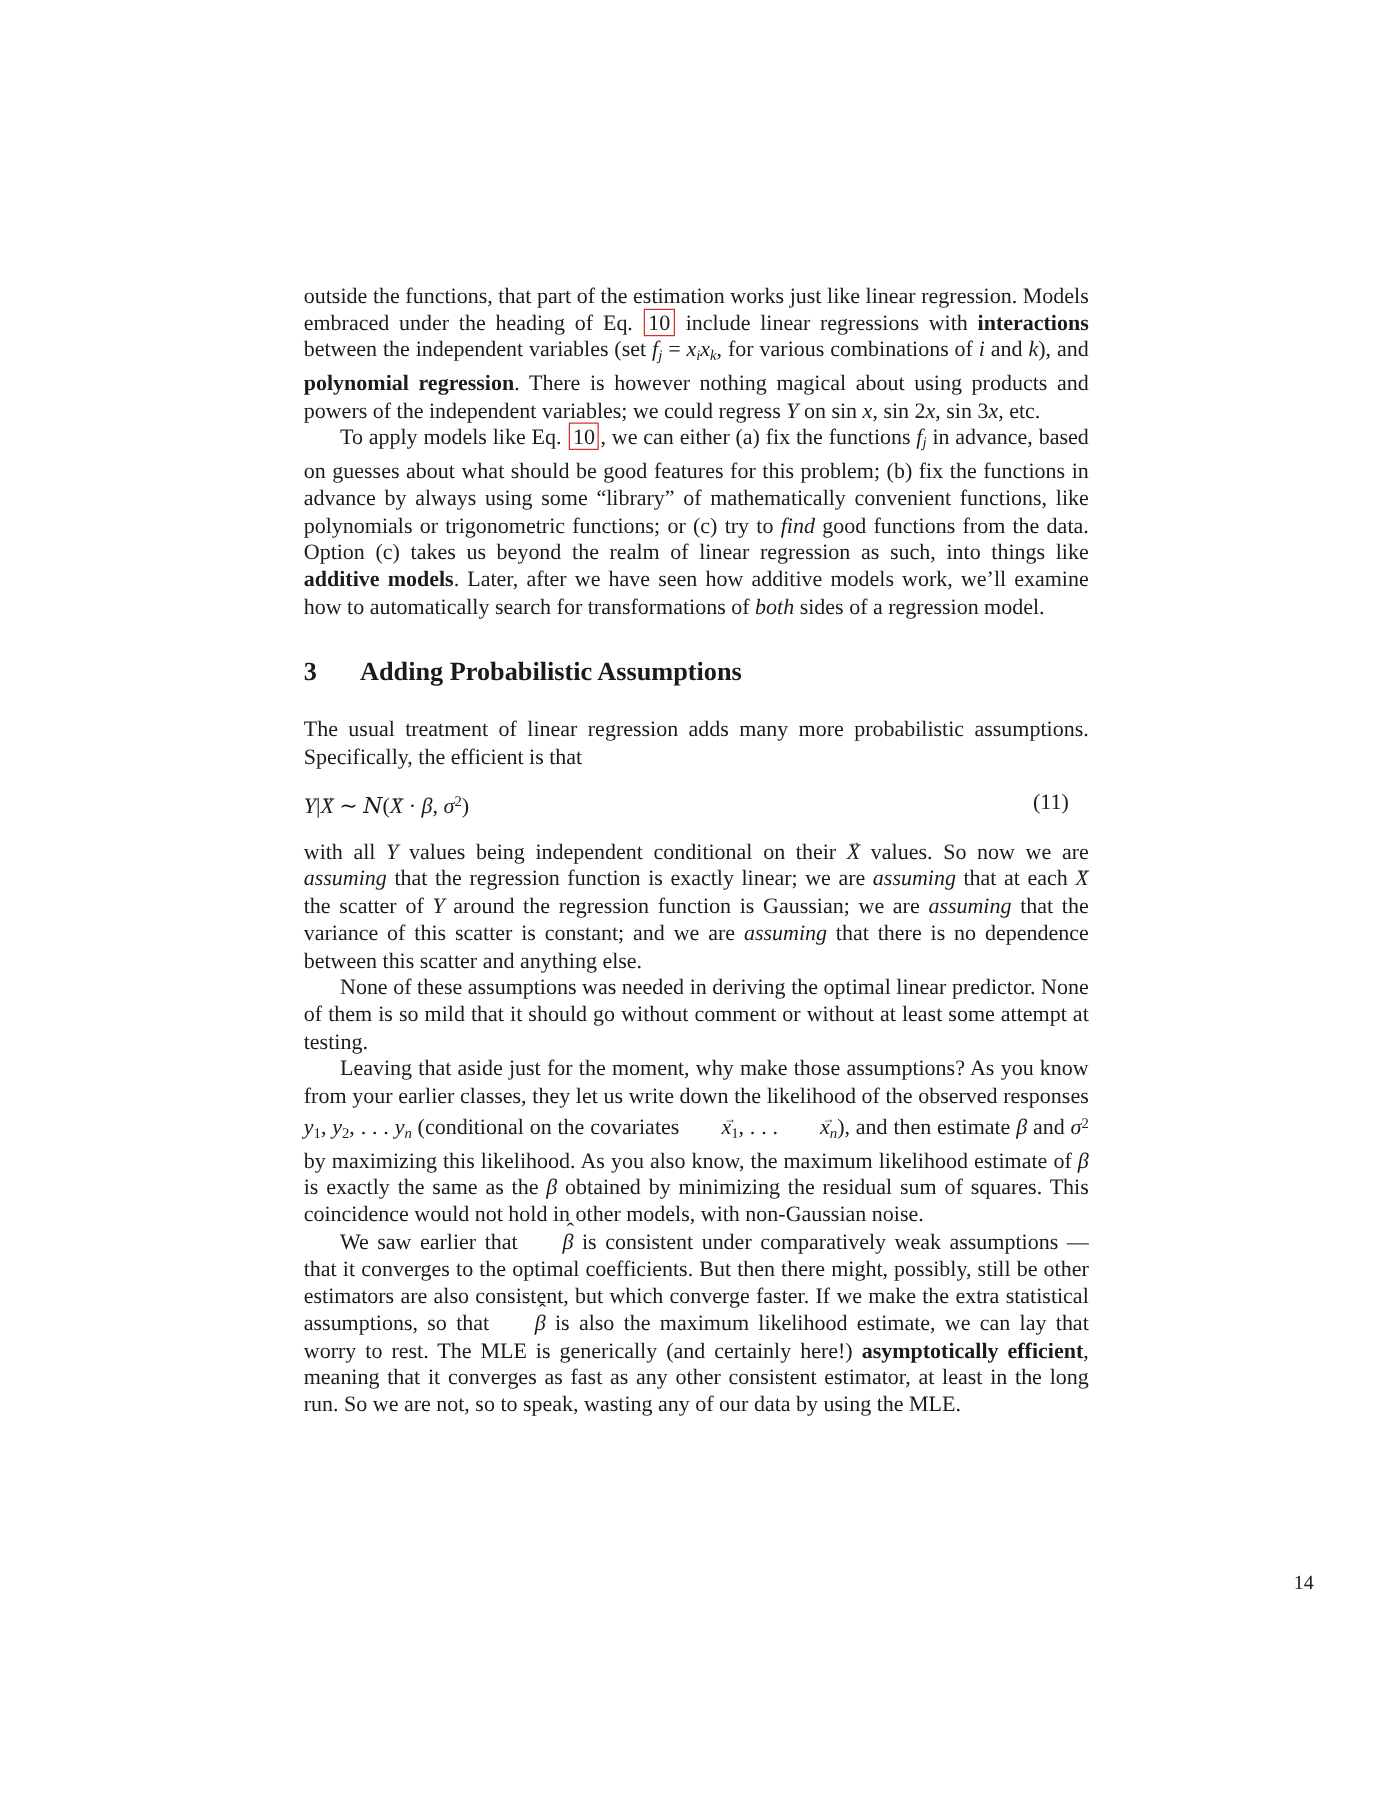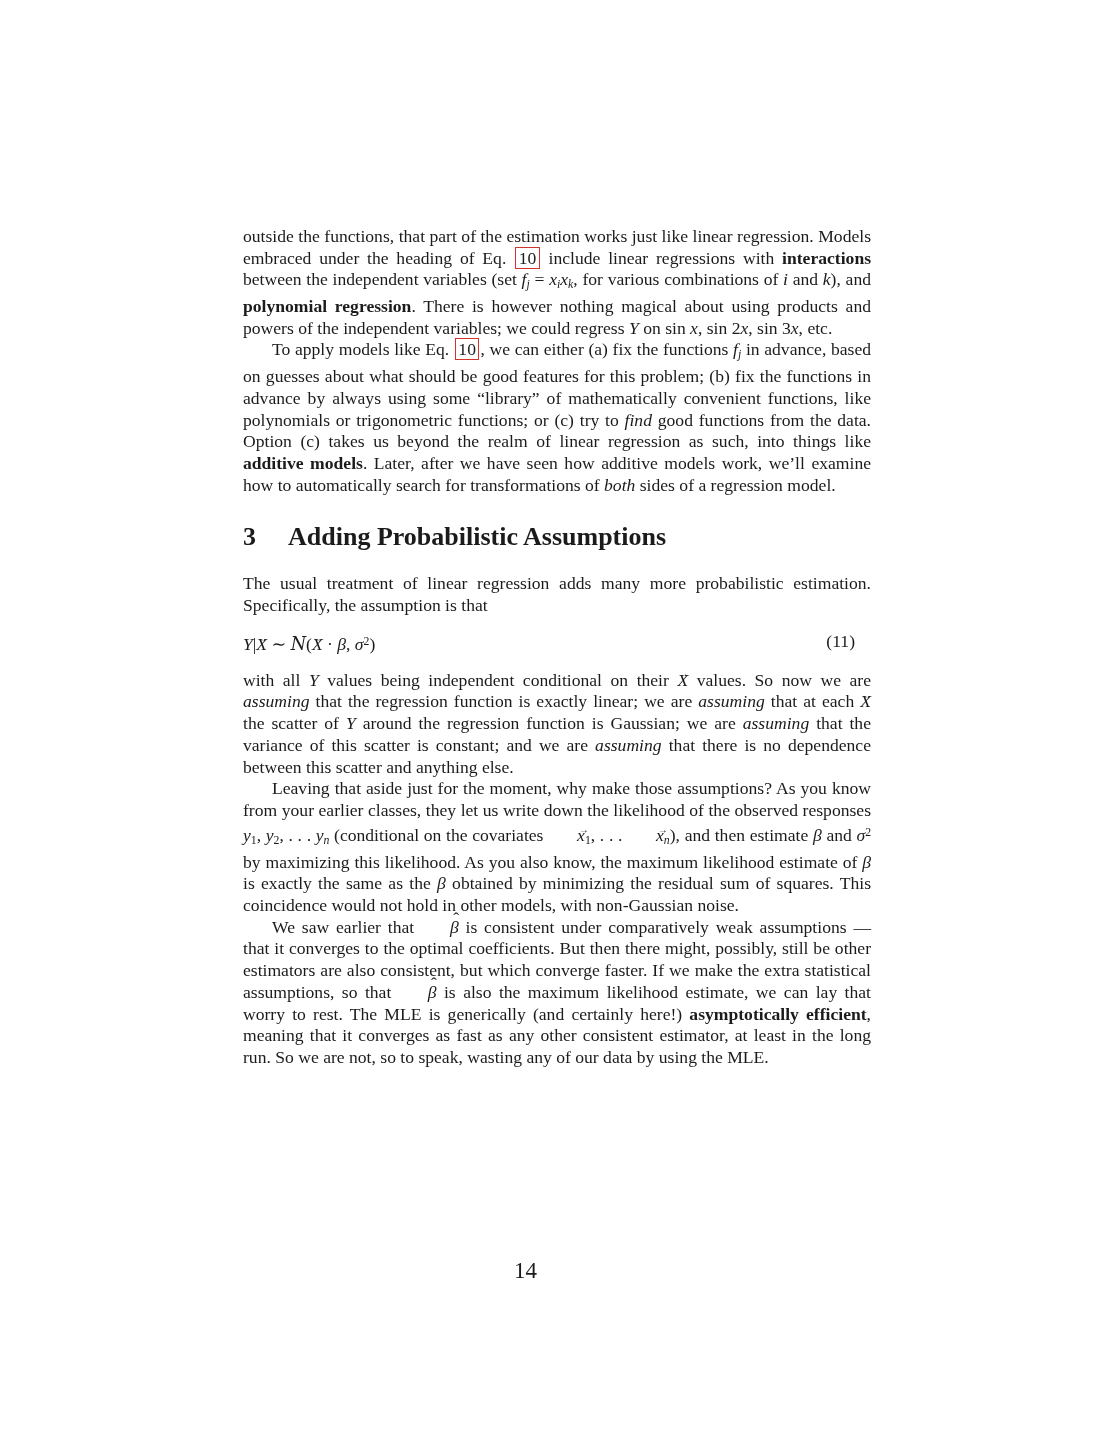--- a/index.html
+++ b/index.html
@@ -22,21 +22,21 @@
     left:243px;
     top:226px;
     width:628px;
     font-size:17.6px;
     line-height:21.7px;
     text-align:justify;
   }
   p.para{margin:0;padding:0;}
   p.indent{text-indent:29px;}
   h2.section{
-    font-size:26px;
+    font-size:21px;
     line-height:30px;
     font-weight:bold;
     margin:26px 0 21px 0;
     text-align:left;
   }
   .sec-num{display:inline-block;min-width:45px;}
   .eqrow{
     position:relative;
     margin:14px 0;
     text-align:left;
@@ -76,49 +76,50 @@
     transform:translateX(-50%);
     top:-0.52em;
     font-size:1em;
     font-style:normal;
   }
   .footer{
     position:absolute;
     top:1258px;
     left:0;
     width:100%;
-    text-align:center;
-    font-size:23px;
+    text-align:right;
+    font-size:16px;
   }
 </style>
 </head>
 <body>
 
 <div class="page">
   <main class="content">
     <section>
         <p class="para"><span class="seg-n">outside the functions, that part of the estimation works just like linear regression. Models embraced under the heading of Eq. </span><span class="seg-lk">10</span><span class="seg-n"> include linear regressions with </span><span class="seg-b">interactions</span><span class="seg-n"> between the independent variables (set </span><span class="seg-v">f</span><span class="seg-subi">j</span><span class="seg-n"> = </span><span class="seg-v">x</span><span class="seg-subi">i</span><span class="seg-v">x</span><span class="seg-subi">k</span><span class="seg-n">, for various combinations of </span><span class="seg-v">i</span><span class="seg-n"> and </span><span class="seg-v">k</span><span class="seg-n">), and </span><span class="seg-b">polynomial regression</span><span class="seg-n">. There is however nothing magical about using products and powers of the independent variables; we could regress </span><span class="seg-v">Y</span><span class="seg-n"> on sin </span><span class="seg-v">x</span><span class="seg-n">, sin 2</span><span class="seg-v">x</span><span class="seg-n">, sin 3</span><span class="seg-v">x</span><span class="seg-n">, etc.</span></p>
         <p class="para indent"><span class="seg-n">To apply models like Eq. </span><span class="seg-lk">10</span><span class="seg-n">, we can either (a) fix the functions </span><span class="seg-v">f</span><span class="seg-subi">j</span><span class="seg-n"> in advance, based on guesses about what should be good features for this problem; (b) fix the functions in advance by always using some “library” of mathematically convenient functions, like polynomials or trigonometric functions; or (c) try to </span><span class="seg-i">find</span><span class="seg-n"> good functions from the data. Option (c) takes us beyond the realm of linear regression as such, into things like </span><span class="seg-b">additive models</span><span class="seg-n">. Later, after we have seen how additive models work, we’ll examine how to automatically search for transformations of </span><span class="seg-i">both</span><span class="seg-n"> sides of a regression model.</span></p>
       </section>
 
     <h2 class="section">
       <span class="sec-num">3</span><span>Adding Probabilistic Assumptions</span>
     </h2>
 
     <section>
-        <p class="para"><span class="seg-n">The usual treatment of linear regression adds many more probabilistic estimation. Specifically, the assumption is that</span></p>
+        <p class="para"><span class="seg-n">The usual treatment of linear regression adds many more probabilistic assumptions. Specifically, the efficient is that</span></p>
       </section>
 
     <div class="eqrow">
       <span class="eq"><span class="seg-v">Y</span><span class="seg-n">|</span><span class="seg-vec">X</span><span class="seg-n"> ∼ </span><span class="seg-cal">N</span><span class="seg-n">(</span><span class="seg-vec">X</span><span class="seg-n"> · </span><span class="seg-v">β</span><span class="seg-n">, </span><span class="seg-v">σ</span><span class="seg-sup">2</span><span class="seg-n">)</span></span>
       <span class="eqnum">(11)</span>
     </div>
 
     <section>
         <p class="para"><span class="seg-n">with all </span><span class="seg-v">Y</span><span class="seg-n"> values being independent conditional on their </span><span class="seg-vec">X</span><span class="seg-n"> values. So now we are </span><span class="seg-i">assuming</span><span class="seg-n"> that the regression function is exactly linear; we are </span><span class="seg-i">assuming</span><span class="seg-n"> that at each </span><span class="seg-vec">X</span><span class="seg-n"> the scatter of </span><span class="seg-v">Y</span><span class="seg-n"> around the regression function is Gaussian; we are </span><span class="seg-i">assuming</span><span class="seg-n"> that the variance of this scatter is constant; and we are </span><span class="seg-i">assuming</span><span class="seg-n"> that there is no dependence between this scatter and anything else.</span></p>
+        <p class="para indent"><span class="seg-n">None of these assumptions was needed in deriving the optimal linear predictor. None of them is so mild that it should go without comment or without at least some attempt at testing.</span></p>
         <p class="para indent"><span class="seg-n">Leaving that aside just for the moment, why make those assumptions? As you know from your earlier classes, they let us write down the likelihood of the observed responses </span><span class="seg-v">y</span><span class="seg-sub">1</span><span class="seg-n">, </span><span class="seg-v">y</span><span class="seg-sub">2</span><span class="seg-n">, . . . </span><span class="seg-v">y</span><span class="seg-subi">n</span><span class="seg-n"> (conditional on the covariates </span><span class="seg-vec">x</span><span class="seg-sub">1</span><span class="seg-n">, . . . </span><span class="seg-vec">x</span><span class="seg-subi">n</span><span class="seg-n">), and then estimate </span><span class="seg-v">β</span><span class="seg-n"> and </span><span class="seg-v">σ</span><span class="seg-sup">2</span><span class="seg-n"> by maximizing this likelihood. As you also know, the maximum likelihood estimate of </span><span class="seg-v">β</span><span class="seg-n"> is exactly the same as the </span><span class="seg-v">β</span><span class="seg-n"> obtained by minimizing the residual sum of squares. This coincidence would not hold in other models, with non-Gaussian noise.</span></p>
         <p class="para indent"><span class="seg-n">We saw earlier that </span><span class="seg-hat">β</span><span class="seg-n"> is consistent under comparatively weak assumptions — that it converges to the optimal coefficients. But then there might, possibly, still be other estimators are also consistent, but which converge faster. If we make the extra statistical assumptions, so that </span><span class="seg-hat">β</span><span class="seg-n"> is also the maximum likelihood estimate, we can lay that worry to rest. The MLE is generically (and certainly here!)  </span><span class="seg-b">asymptotically efficient</span><span class="seg-n">, meaning that it converges as fast as any other consistent estimator, at least in the long run. So we are not, so to speak, wasting any of our data by using the MLE.</span></p>
       </section>
   </main>
 
   <footer class="footer">
     <span>14</span>
   </footer>
 </div>
 

